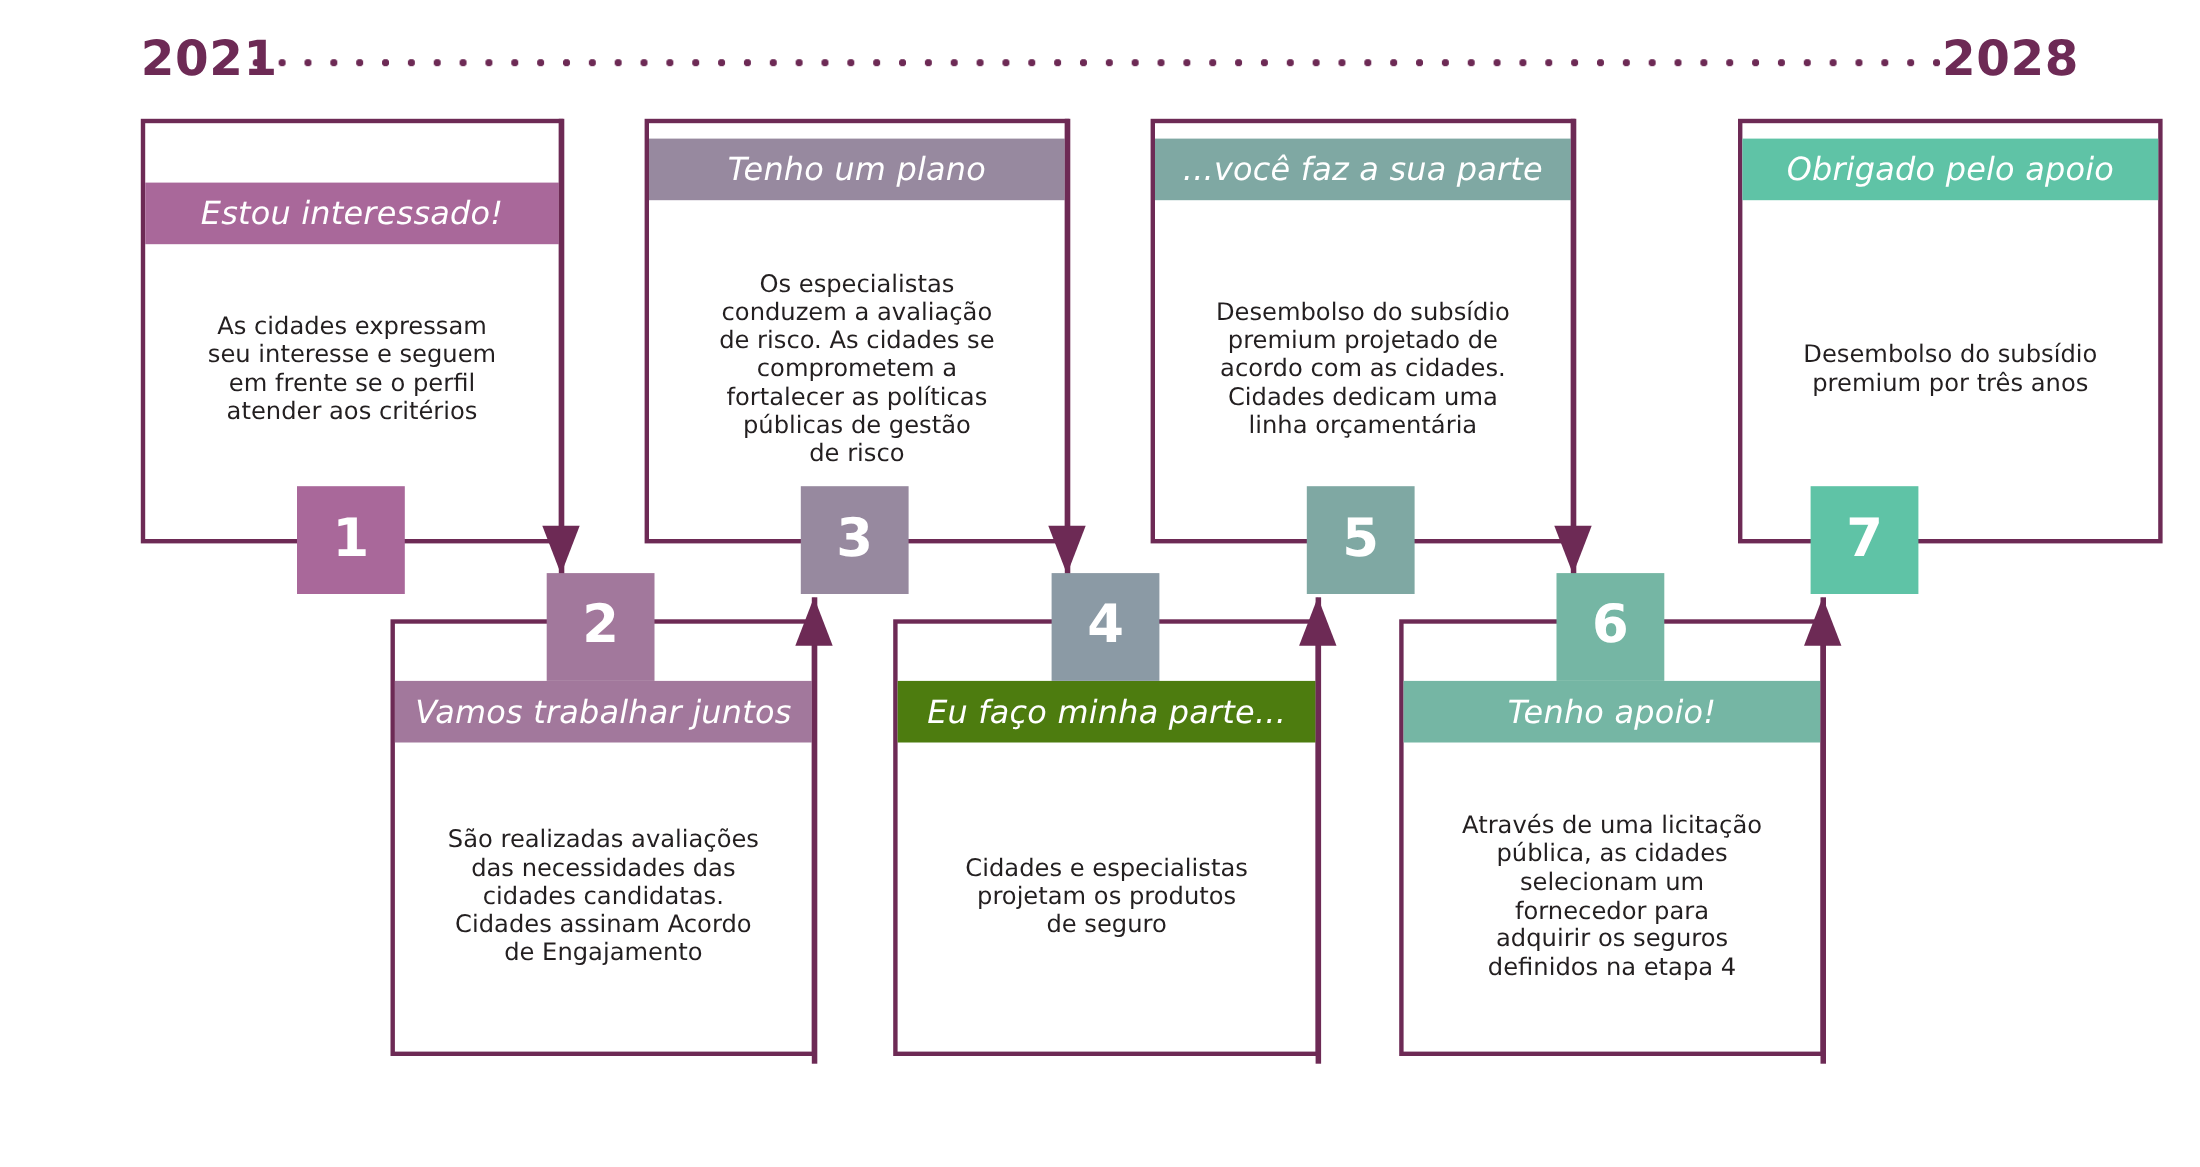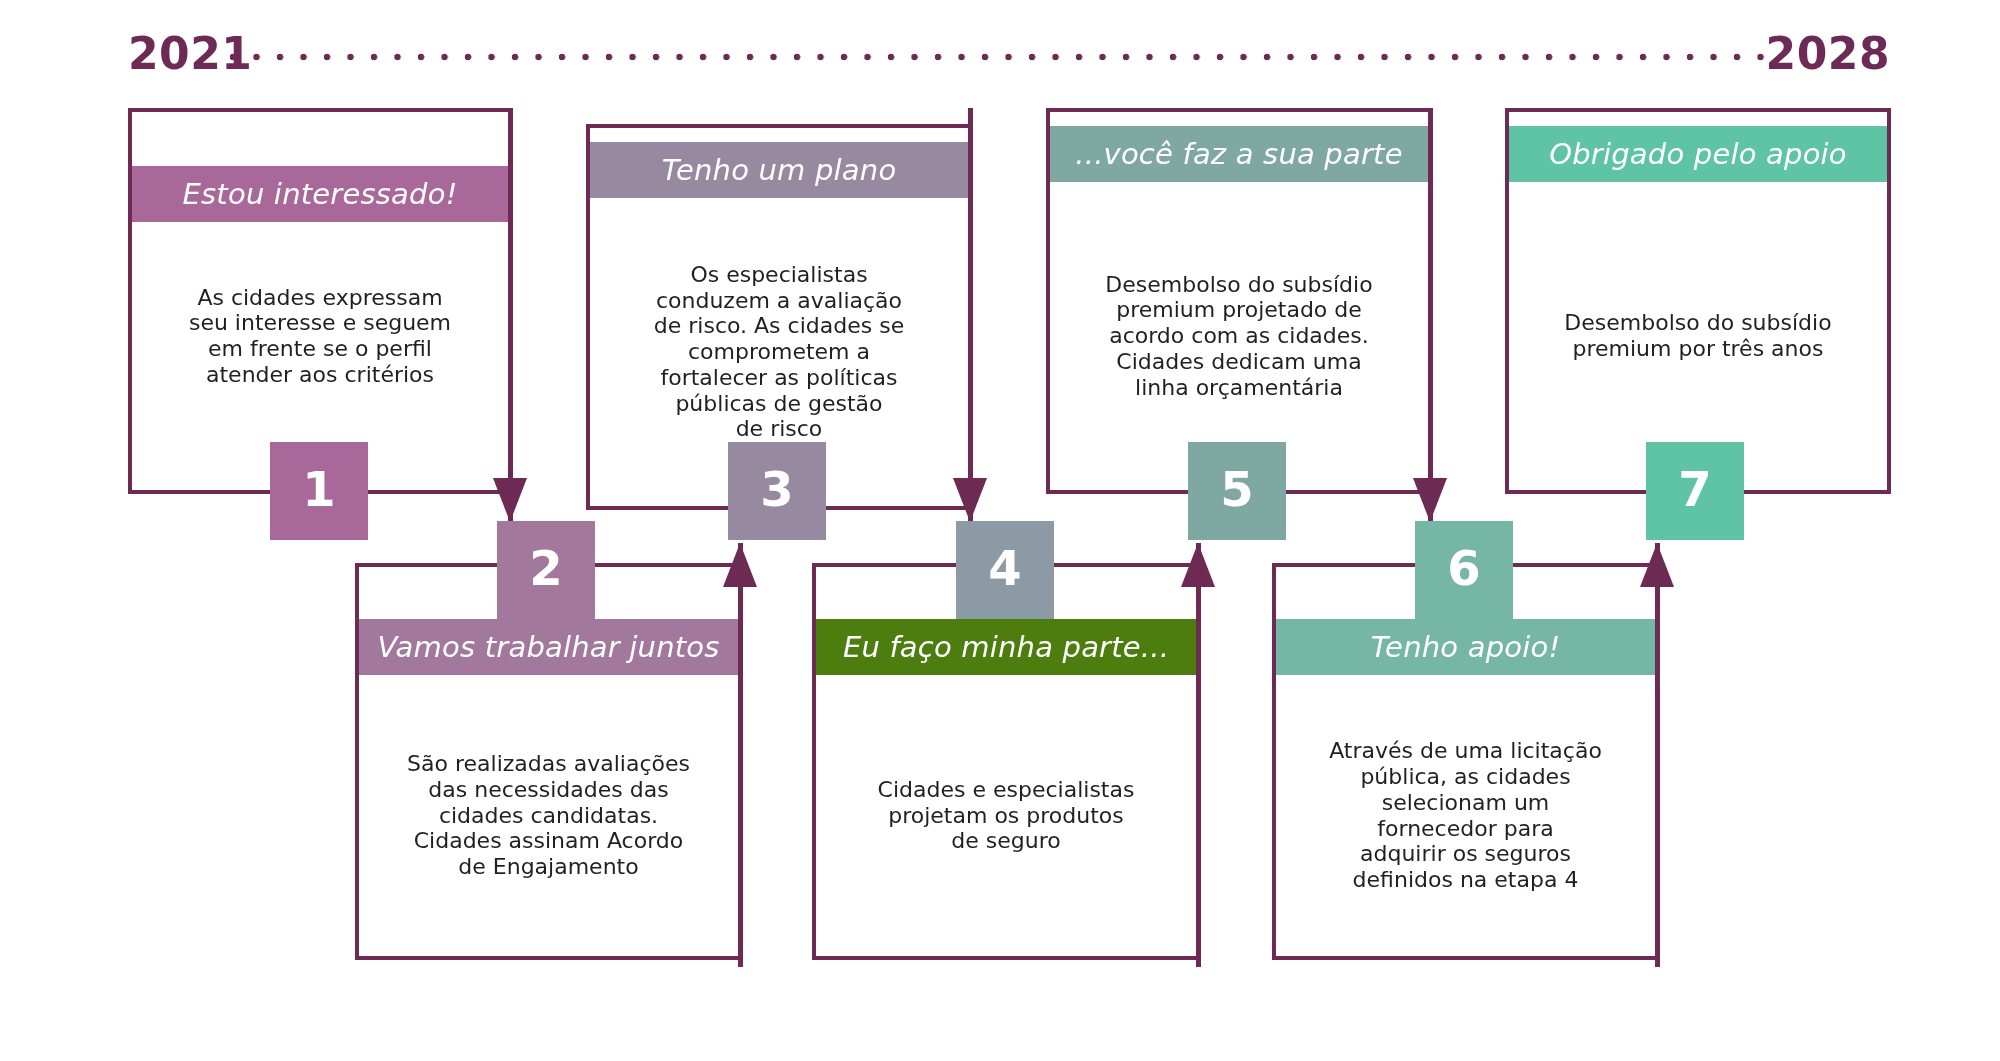--- a/index.html
+++ b/index.html
@@ -167,21 +167,21 @@
 das necessidades das
 cidades candidatas.
 Cidades assinam Acordo
 de Engajamento</span>
     </div>
   </div>
 
   <div class="conn v" style="left:738px; top:543px; height:424px;"></div>
   <div class="arrowhead up" style="left:723px; top:543px;"></div>
 
-  <div class="card top" style="left:586px; top:124px; width:386px; height:386px;">
+  <div class="card top" style="left:586px; top:108px; width:386px; height:386px;">
     <div class="card-head" style="background:#97899f;">
       <span class="card-head-label">Tenho um plano</span>
     </div>
     <div class="card-body">
       <span class="card-body-text">Os especialistas
 conduzem a avaliação
 de risco. As cidades se
 comprometem a
 fortalecer as políticas
 públicas de gestão
@@ -232,21 +232,21 @@
 selecionam um
 fornecedor para
 adquirir os seguros
 definidos na etapa 4</span>
     </div>
   </div>
 
   <div class="conn v" style="left:1655px; top:543px; height:424px;"></div>
   <div class="arrowhead up" style="left:1640px; top:543px;"></div>
 
-  <div class="card top" style="left:1505px; top:108px; width:386px; height:386px;">
+  <div class="card top" style="left:1580px; top:108px; width:386px; height:386px;">
     <div class="card-head" style="background:#5fc3a6;">
       <span class="card-head-label">Obrigado pelo apoio</span>
     </div>
     <div class="card-body">
       <span class="card-body-text">Desembolso do subsídio
 premium por três anos</span>
     </div>
   </div>
 
   <div class="badge" style="left:270px; top:442px; background:#a9689a;">

